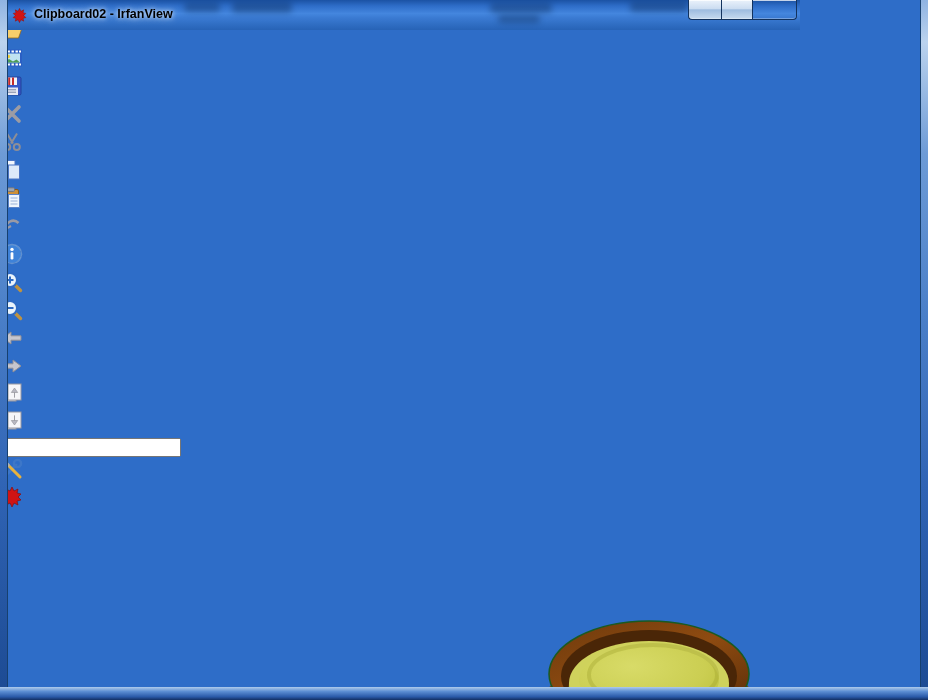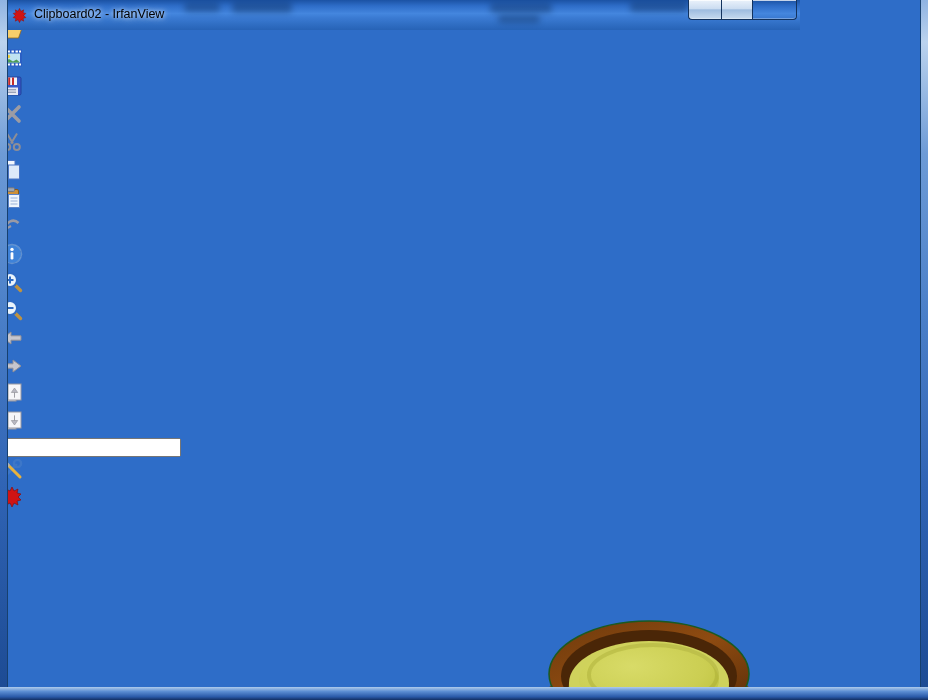--- a/index.html
+++ b/index.html
@@ -9,21 +9,21 @@
   
   .frame-left, .frame-right { position:absolute; top:0; width:8px; height:700px; z-index:5;
     background:linear-gradient(180deg,#8FB3E2 0%,#BBD3EE 6%,#6D9BD6 22%,#4A7FC8 45%,#2F63B4 70%,#1C4A92 100%); }
   .frame-left { left:0; border-right:1px solid #17406F;}
   .frame-right { right:0; border-left:1px solid #17406F;}
   .frame-bottom { position:absolute; left:0; bottom:0; width:928px; height:13px; z-index:6;
     background:linear-gradient(180deg,#AECBEC 0%,#5B8DD2 35%,#2A5AA8 75%,#132F62 100%); }
 
   
   .titlebar { position:absolute; left:0; top:0; width:800px; height:30px; z-index:4;
-    background:linear-gradient(180deg,#1B52A4 0%,#2E6DC8 20%,#4486DE 45%,#3A7AD2 60%,#2763B6 100%); }
+    background:linear-gradient(180deg,#1B52A4 0%,#2E6DC8 20%,#4486DE 45%,#3A7AD2 60%,#2763B6 100%);font-weight:bold; }
   .blur-blob { position:absolute; background:#0B2A55; filter:blur(3px); opacity:.4; border-radius:4px; }
   .title-icon { position:absolute; left:11px; top:7px; width:17px; height:17px; }
   .title-text { position:absolute; left:34px; top:7px; font-size:12.5px; color:#000;
     text-shadow:0 0 4px rgba(225,238,255,.95), 0 0 9px rgba(225,238,255,.7); }
   .caption-buttons { position:absolute; right:3px; top:0; display:flex; }
   .cap-btn { height:20px; border:1px solid #12325E; border-top:none; position:relative;
     box-shadow:inset 0 1px 0 rgba(255,255,255,.75), inset 0 -1px 0 rgba(255,255,255,.3); }
   .cap-min { width:33px; border-right:none; border-radius:0 0 0 4px;
     background:linear-gradient(180deg,#EAF2FB 0%,#CCDDF1 45%,#9EBCDF 52%,#C6DAEF 100%); }
   .cap-max { width:31px; border-right:none;

